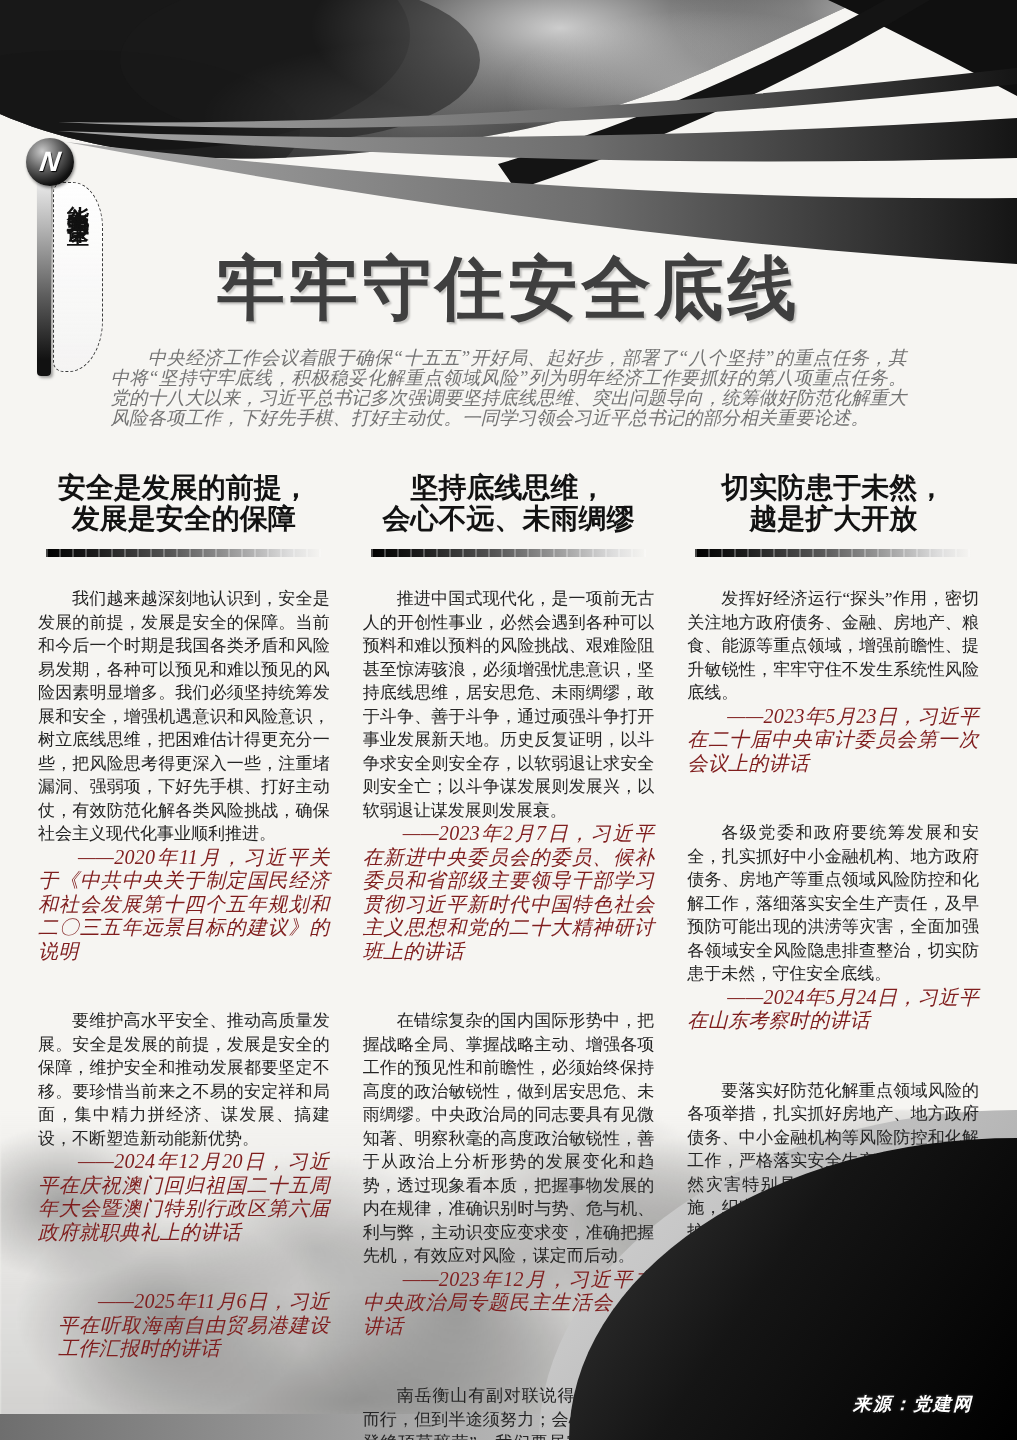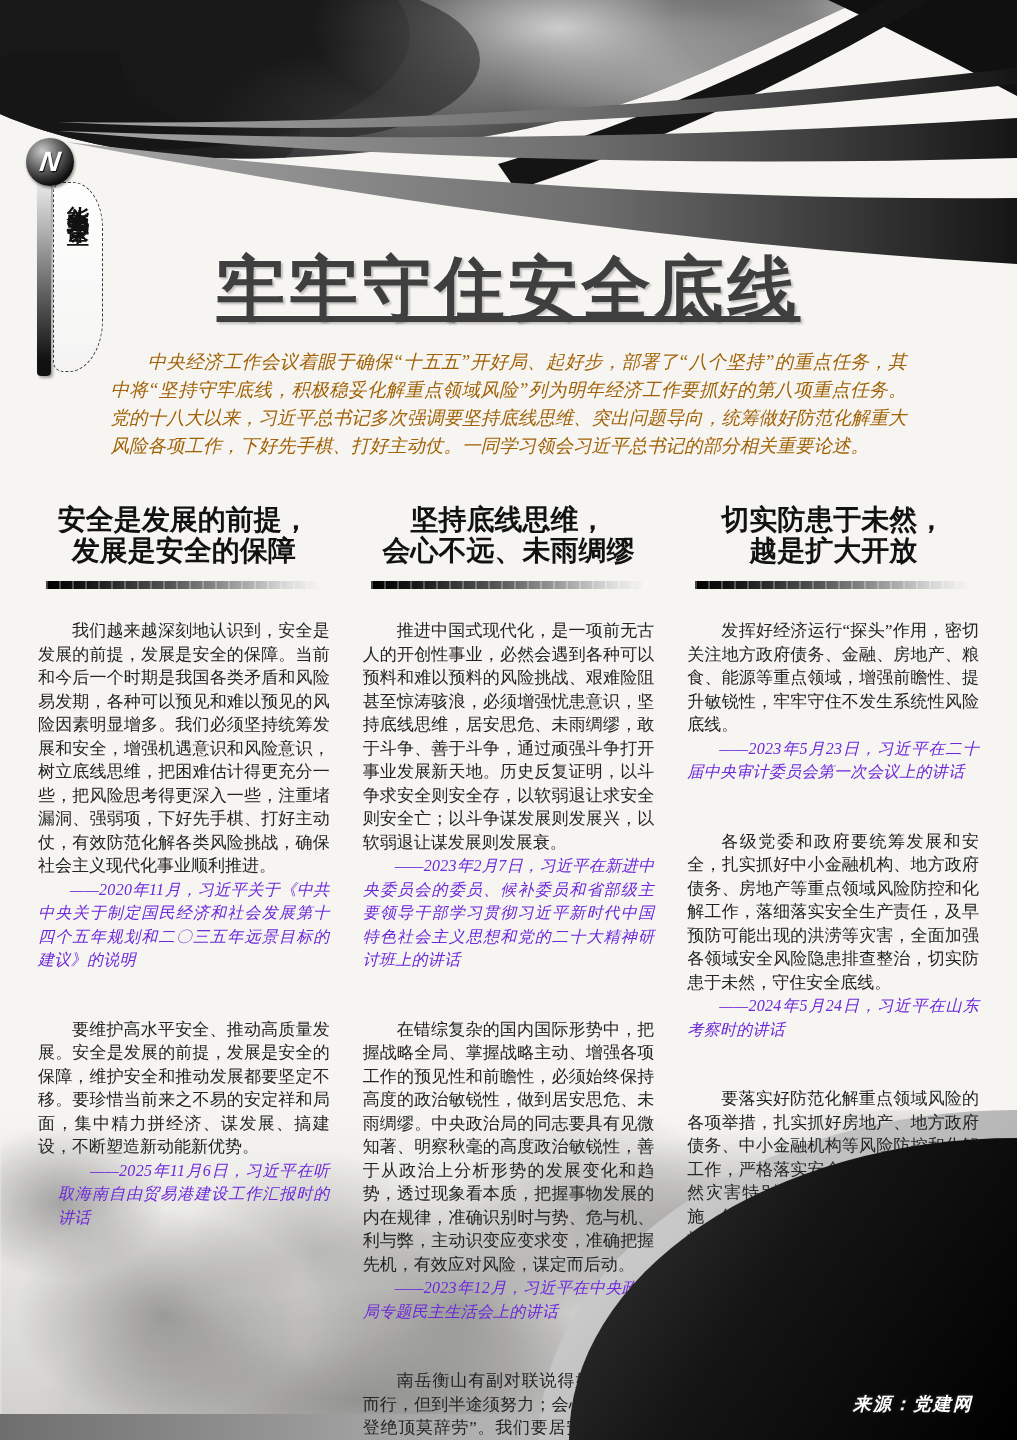--- a/index.html
+++ b/index.html
@@ -46,27 +46,26 @@
     font-family:"Liberation Serif",serif;
   }
   
   .content{position:relative;z-index:4;padding-top:246px;}
   .title{
     margin:0;text-align:center;
     font-family:"Liberation Sans","DejaVu Sans",sans-serif;
     font-weight:900;font-size:69px;letter-spacing:4px;line-height:1.25;
     color:#3f3f3f;
     text-shadow:-1px -1px 0 rgba(255,255,255,.55), 2px 2px 2px rgba(0,0,0,.22);
-    text-decoration:underline;
   }
   .intro{
     width:796px;margin:16px auto 0;
-    font-size:18.5px;line-height:28px;
+    font-size:18.5px;line-height:20px;
     text-align:justify;text-indent:2em;
-    color:#a16207;
+    color:#737373;
   }
   .kai{font-style:italic;}
   .columns{display:flex;gap:33px;padding:0 38px;margin-top:44px;}
   .col{flex:1;min-width:0;}
   .col-heading{
     margin:0;text-align:center;
     font-family:"Liberation Sans","DejaVu Sans",sans-serif;
     font-size:28px;font-weight:bold;line-height:31px;color:#121212;
   }
   .col-heading span{display:block;}
@@ -74,22 +73,22 @@
     height:8px;margin:15px 8px 30px;
     background:
       repeating-linear-gradient(90deg, rgba(255,255,255,.28) 0 2px, rgba(255,255,255,0) 2px 13px),
       linear-gradient(90deg,#000 0%,#1c1c1c 18%,#555 45%,#9b9b9b 68%,#ddd 88%,rgba(246,245,242,0) 100%);
   }
   .quote{
     margin:0;font-size:17px;line-height:23.5px;
     text-align:justify;text-indent:2em;color:#242424;
   }
   .source{
-    margin:0 0 46px;font-size:16px;line-height:23.5px;
-    text-align:justify;text-indent:2em;color:#6d28d9;letter-spacing:.3px;
+    margin:0 0 46px;font-size:20px;line-height:23.5px;
+    text-align:justify;text-indent:2em;color:#7f1d1d;letter-spacing:.3px;
   }
   .col .source:last-child{margin-bottom:0;margin-left:20px;}
   
   .foliage{
     position:absolute;left:0;bottom:0;width:1017px;height:330px;z-index:2;pointer-events:none;
     background:
       radial-gradient(150px 110px at 6% 28%, rgba(105,105,105,.55), rgba(0,0,0,0) 70%),
       radial-gradient(210px 150px at 16% 62%, rgba(88,88,88,.50), rgba(0,0,0,0) 70%),
       radial-gradient(190px 140px at 31% 42%, rgba(130,130,130,.45), rgba(0,0,0,0) 70%),
       radial-gradient(230px 170px at 45% 60%, rgba(96,96,96,.50), rgba(0,0,0,0) 72%),
@@ -185,20 +184,21 @@
 
       <section class="col">
         <h2 class="col-heading">
           <span>安全是发展的前提，</span>
           <span>发展是安全的保障</span>
         </h2>
         <div class="divider"></div>
         <p class="quote">我们越来越深刻地认识到，安全是发展的前提，发展是安全的保障。当前和今后一个时期是我国各类矛盾和风险易发期，各种可以预见和难以预见的风险因素明显增多。我们必须坚持统筹发展和安全，增强机遇意识和风险意识，树立底线思维，把困难估计得更充分一些，把风险思考得更深入一些，注重堵漏洞、强弱项，下好先手棋、打好主动仗，有效防范化解各类风险挑战，确保社会主义现代化事业顺利推进。</p>
         <p class="source kai">——2020年11月，习近平关于《中共中央关于制定国民经济和社会发展第十四个五年规划和二〇三五年远景目标的建议》的说明</p>
         <p class="quote">要维护高水平安全、推动高质量发展。安全是发展的前提，发展是安全的保障，维护安全和推动发展都要坚定不移。要珍惜当前来之不易的安定祥和局面，集中精力拼经济、谋发展、搞建设，不断塑造新动能新优势。</p>
+        <p class="source kai">——2024年12月20日，习近平在庆祝澳门回归祖国二十五周年大会暨澳门特别行政区第六届政府就职典礼上的讲话</p>
         <p class="source kai">——2025年11月6日，习近平在听取海南自由贸易港建设工作汇报时的讲话</p>
       </section>
 
       <section class="col">
         <h2 class="col-heading">
           <span>坚持底线思维，</span>
           <span>会心不远、未雨绸缪</span>
         </h2>
         <div class="divider"></div>
         <p class="quote">推进中国式现代化，是一项前无古人的开创性事业，必然会遇到各种可以预料和难以预料的风险挑战、艰难险阻甚至惊涛骇浪，必须增强忧患意识，坚持底线思维，居安思危、未雨绸缪，敢于斗争、善于斗争，通过顽强斗争打开事业发展新天地。历史反复证明，以斗争求安全则安全存，以软弱退让求安全则安全亡；以斗争谋发展则发展兴，以软弱退让谋发展则发展衰。</p>

